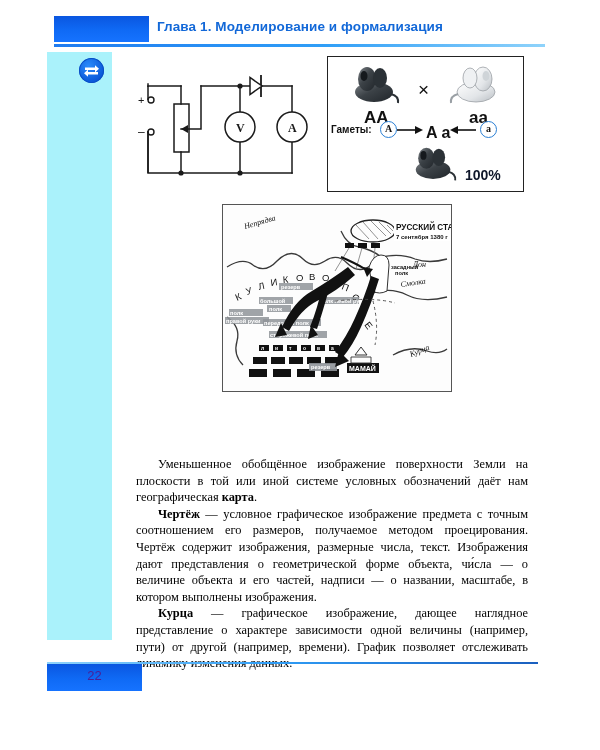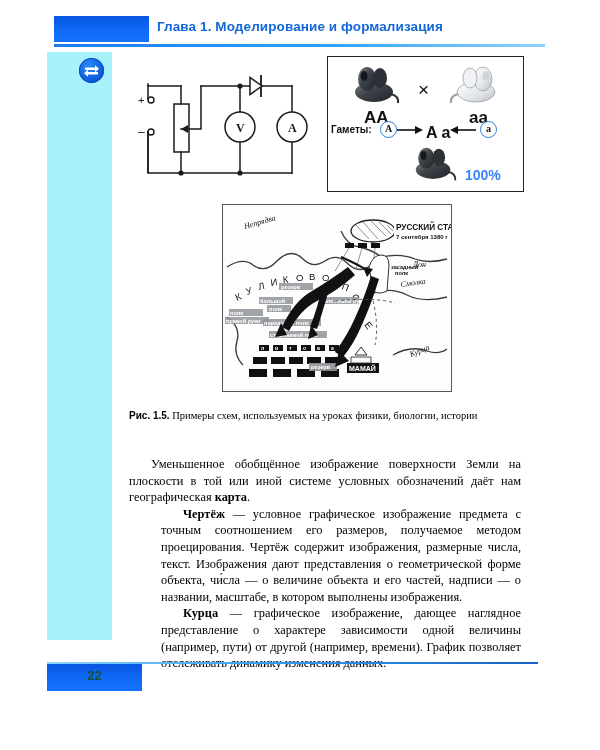--- a/index.html
+++ b/index.html
@@ -65,61 +65,61 @@
     font-weight:bold;font-size:10px;color:#111;white-space:nowrap;
   }
   .allele-circle{
     display:inline-block;width:15px;height:15px;border-radius:50%;
     border:1.4px solid #2a7fd4;text-align:center;line-height:14px;
     font-size:10px;font-weight:bold;color:#111;vertical-align:middle;
     background:#fff;
   }
   .gen-pct{
     position:absolute;font-family:"Liberation Sans", sans-serif;
-    font-weight:bold;font-size:14px;color:#3b82f6;text-align:center;
+    font-weight:bold;font-size:14px;color:#0f172a;text-align:center;
   }
 
   
   .map{
     position:absolute;left:110px;top:152px;width:228px;height:186px;
     border:1.3px solid #555;background:#fdfdfd;overflow:hidden;
   }
   .map svg{position:absolute;left:0;top:0;}
 
   
   .caption{
     position:absolute;left:129px;top:408px;width:392px;
     font-family:"Liberation Serif", serif;font-size:10.5px;color:#000;
     line-height:15px;text-align:justify;
   }
   .caption b{font-family:"Liberation Sans", sans-serif;font-size:10px;}
 
   
   .body-text{
-    position:absolute;left:129px;top:456px;width:392px;
+    position:absolute;left:136px;top:456px;width:392px;
     font-family:"Liberation Serif", serif;font-size:12.4px;color:#000;
     line-height:16.6px;text-align:justify;
   }
   .body-text p{margin:0;text-indent:22px;}
-  .body-text p + p{margin-top:0px;margin-left:32px;}
+  .body-text p + p{margin-top:0px;}
   .body-text b{font-weight:bold;}
 
   
   .footer-rule{
     position:absolute;left:47px;top:662px;width:491px;height:2px;
     background:linear-gradient(90deg,#8fd3fb 0%,#2f9ef7 45%,#1a5fbf 100%);
   }
   .footer-box{
     position:absolute;left:47px;top:664px;width:95px;height:27px;
     background:linear-gradient(180deg,#0a56e0 0%,#0f6af5 55%,#1673ff 100%);
   }
   .footer-pageno{
     position:absolute;left:47px;top:668px;width:95px;text-align:center;
-    font-family:"Liberation Sans", sans-serif;font-weight:bold;
-    font-size:13px;color:#14532d;
+    font-family:"Liberation Sans", sans-serif;font-weight:normal;
+    font-size:13px;color:#4c1d95;
   }
   .map-txt{font-family:"Liberation Sans", sans-serif;font-weight:bold;}
 </style>
 </head>
 <body>
 
 <div class="page">
 
   <div class="header">
     <div class="header-block"></div>
@@ -388,24 +388,20 @@
         <path d="M140 62 l10 2 l-6 8 z" fill="#111"></path>
 
         <g stroke="#444" stroke-width="0.9" fill="none" stroke-dasharray="3 3">
           <path d="M150 96 q6 24 2 44"></path>
           <path d="M112 96 q40 -4 60 2"></path>
         </g>
       </svg>
     </div>
   </div>
 
-  <div class="caption">
-    <b>Рис. 1.5.</b>
-    <span>Примеры схем, используемых на уроках физики, биологии, истории</span>
-  </div>
 
   <div class="body-text">
     <p><span>Уменьшенное обобщённое изображение поверхности Земли на плоскости в той или иной системе условных обозначений даёт нам географическая </span><b>карта</b><span>.</span></p>
     <p><b>Чертёж</b><span> — условное графическое изображение предмета с точным соотношением его размеров, получаемое методом проецирования. Чертёж содержит изображения, размерные числа, текст. Изображения дают представления о геометрической форме объекта, чи́сла — о величине объекта и его частей, надписи — о названии, масштабе, в котором выполнены изображения.</span></p>
     <p><b>Курца</b><span> — графическое изображение, дающее наглядное представление о характере зависимости одной величины (например, пути) от другой (например, времени). График позволяет отслеживать динамику изменения данных.</span></p>
   </div>
 
   <div class="footer-rule"></div>
   <div class="footer-box"></div>
   <div class="footer-pageno">22</div>

